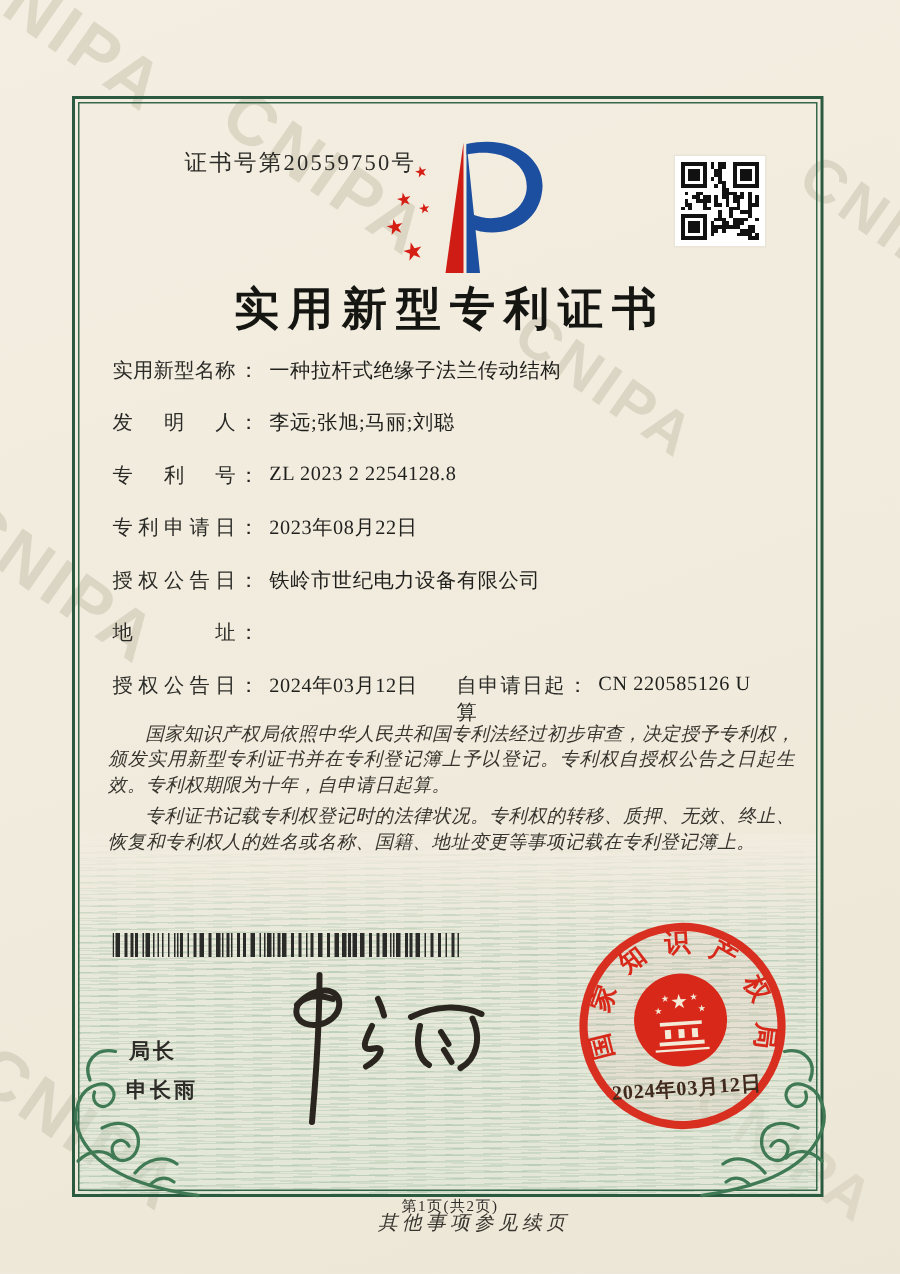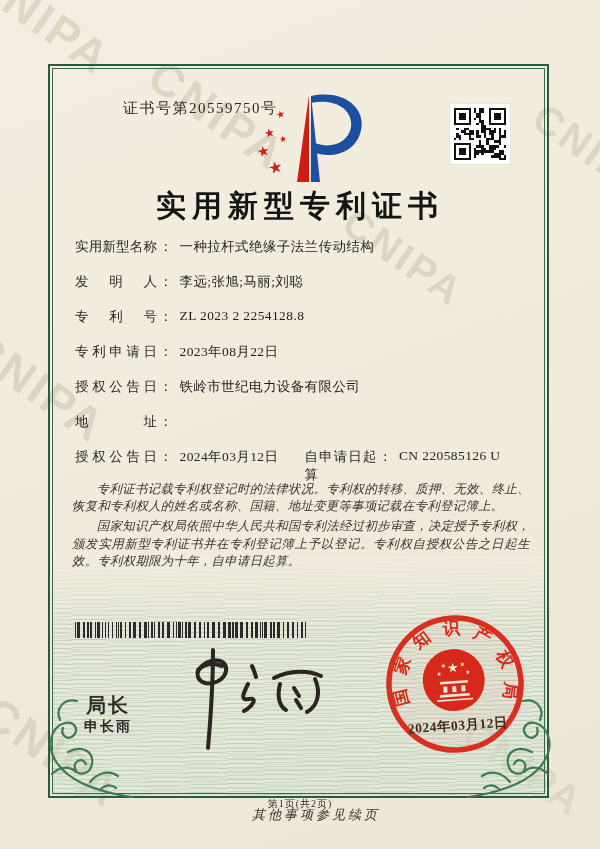--- a/index.html
+++ b/index.html
@@ -21,21 +21,21 @@
   .title{position:absolute;left:0;top:186px;width:100%;text-align:center;font-size:30px;font-weight:bold;letter-spacing:6px;color:#151512;}
   .fields{position:absolute;left:75px;top:238px;width:460px;}
   .frow{height:35px;display:flex;font-size:13.5px;color:#232320;}
   .flabel{display:inline-block;width:82px;text-align:justify;text-align-last:justify;flex:none;color:#2a2a26;}
   .fcolon{flex:none;margin:0 7px 0 2px;}
   .fval{letter-spacing:0.4px;color:#1f1f1c;white-space:nowrap;}
   .fcol2{margin-left:26px;}
   .body-text{position:absolute;left:72px;top:481px;width:458px;font-size:12.4px;line-height:17.2px;color:#37342e;text-align:justify;font-style:italic;}
   .body-text p{margin:0 0 3px 0;text-indent:2em;letter-spacing:0.3px;}
   .barcode{position:absolute;left:75px;top:622px;width:236px;height:16px;}
-  .sig-title{position:absolute;left:86px;top:692px;font-family:"Liberation Sans","DejaVu Sans",sans-serif;font-weight:bold;font-size:20px;color:#2e2c28;letter-spacing:2px;}
+  .sig-title{position:absolute;left:86px;top:692px;font-family:"Liberation Sans","DejaVu Sans",sans-serif;font-weight:bold;font-size:14px;color:#2e2c28;letter-spacing:2px;}
   .sig-name{position:absolute;left:84px;top:718px;font-family:Liberation Mono, monospace;font-weight:bold;font-size:14px;color:#2e2c28;letter-spacing:2px;}
   .signature{position:absolute;left:168px;top:646px;width:165px;height:108px;}
   .seal{position:absolute;left:383px;top:610px;width:145px;height:148px;}
   .flourish{position:absolute;width:96px;height:106px;}
   .flourish.left{left:38px;top:694px;}
   .flourish.right{left:466px;top:694px;transform:scaleX(-1);}
   .page-num{position:absolute;left:0;top:797px;width:100%;text-align:center;font-size:10px;color:#2e2c28;letter-spacing:1px;}
   .cont-note{position:absolute;left:0;top:806px;width:100%;text-align:center;font-size:13px;font-style:italic;color:#37342e;letter-spacing:3px;margin-left:16px;}
 </style>
 </head>
@@ -238,22 +238,22 @@
       <span class="flabel">授权公告日</span>
         <span class="fcolon">：</span>
       <span class="fval">2024年03月12日</span>
       <span class="flabel fcol2" style="width:72px;">自申请日起算</span>
         <span class="fcolon">：</span>
       <span class="fval">CN 220585126 U</span>
     </div>
   </div>
 
   <div class="body-text">
+    <p>国家知识产权局依照中华人民共和国专利法经过初步审查，决定授予专利权，颁发实用新型专利证书并在专利登记簿上予以登记。专利权自授权公告之日起生效。专利权期限为十年，自申请日起算。</p>
     <p>专利证书记载专利权登记时的法律状况。专利权的转移、质押、无效、终止、恢复和专利权人的姓名或名称、国籍、地址变更等事项记载在专利登记簿上。</p>
-    <p>国家知识产权局依照中华人民共和国专利法经过初步审查，决定授予专利权，颁发实用新型专利证书并在专利登记簿上予以登记。专利权自授权公告之日起生效。专利权期限为十年，自申请日起算。</p>
   </div>
 
   <div class="barcode">
     <svg id="bcsvg" width="236" height="16">
         <rect x="0" y="0" width="1" height="16" fill="#2a2a28"></rect>
         <rect x="2" y="0" width="3" height="16" fill="#2a2a28"></rect>
         <rect x="8" y="0" width="2" height="16" fill="#2a2a28"></rect>
         <rect x="12" y="0" width="2" height="16" fill="#2a2a28"></rect>
         <rect x="15" y="0" width="2" height="16" fill="#2a2a28"></rect>
         <rect x="20" y="0" width="1" height="16" fill="#2a2a28"></rect>

